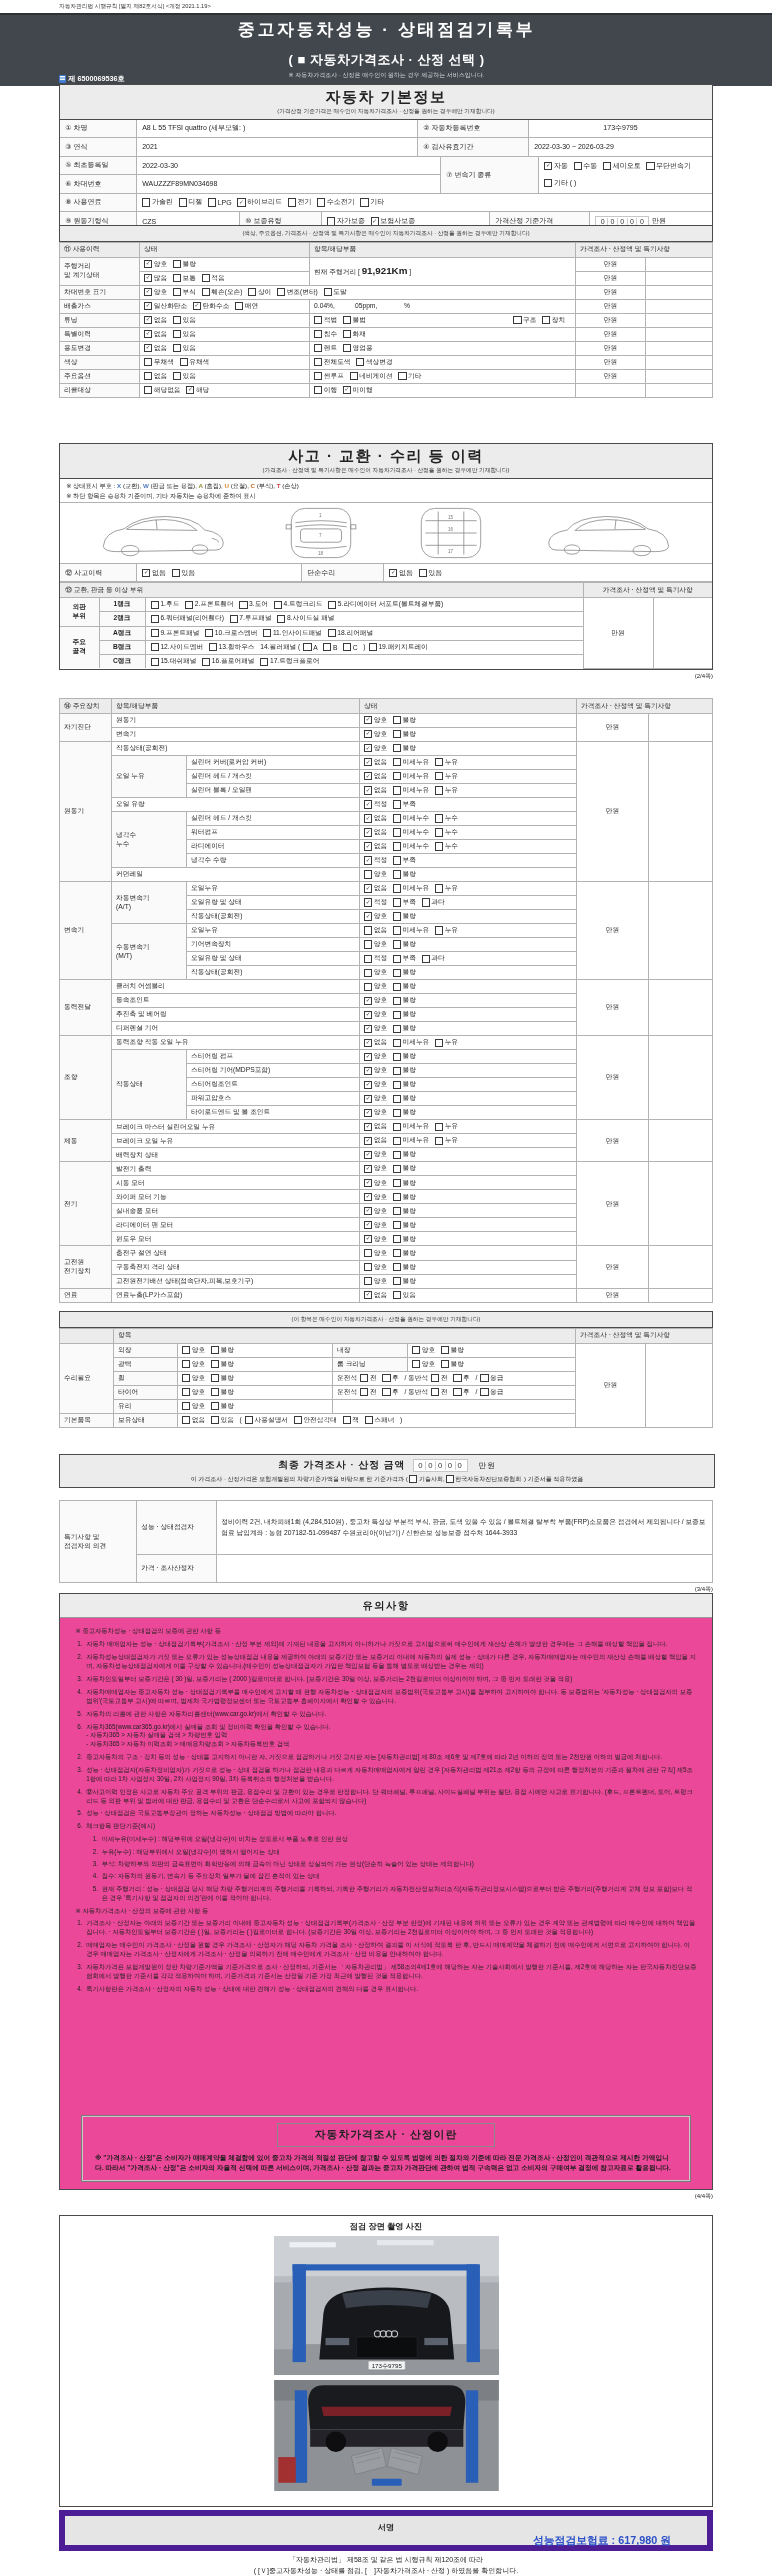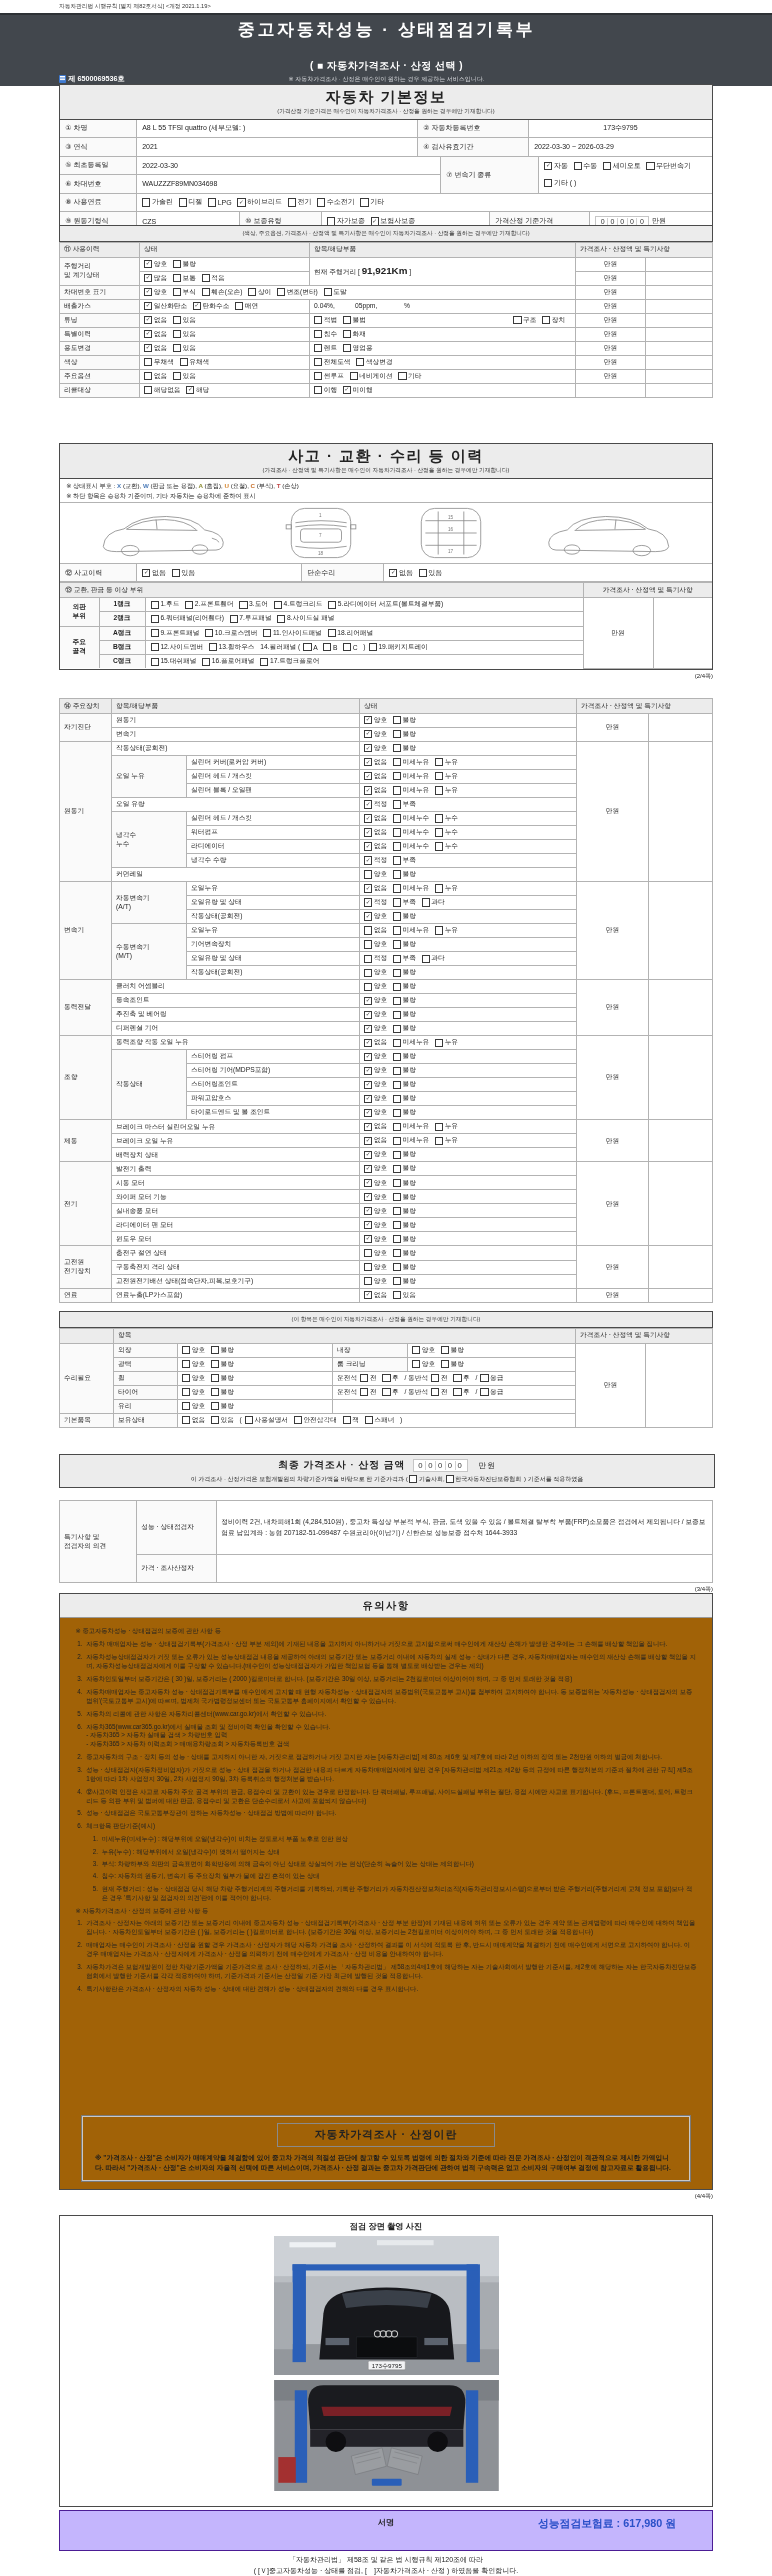--- a/index.html
+++ b/index.html
@@ -4,21 +4,21 @@
 <style>
   html,body{margin:0;padding:0}
   body{width:773px;height:2576px;position:relative;overflow:hidden;background:#fff;
        font-family:"Liberation Sans","DejaVu Sans",sans-serif;color:#222;font-size:6.7px}
   .sec{position:absolute;left:59px;width:654px}
   
   #law-note{position:absolute;top:3.1px;left:59px;font-size:5.7px;color:#333}
   
   #band{position:absolute;top:13.4px;left:0;width:773px;height:71px;background:#42474d;border-top:2.1px solid #2d3135;color:#fff}
   #band .t1{text-align:center;font-size:17px;font-weight:bold;letter-spacing:2.6px;margin-top:3px}
-  #band .t2{text-align:center;font-size:10px;font-weight:bold;margin-top:18px;letter-spacing:0.5px}
+  #band .t2{text-align:center;font-size:13px;font-weight:bold;margin-top:10px;letter-spacing:0.5px}
   #band .t3{text-align:center;font-size:6px;color:#d9dbde;margin-top:1.5px}
   #doc-line{position:absolute;left:59px;bottom:2.6px;font-size:7.2px;font-weight:bold;display:flex;align-items:center;gap:2.6px}
   .doc-ico{width:6.7px;height:7.7px;background:#3f7ad0;border-radius:1px;display:inline-block;position:relative}
   .doc-ico:before{content:"";position:absolute;left:1px;top:1.5px;width:4.6px;height:0.8px;background:#fff;box-shadow:0 1.5px 0 #fff,0 3.1px 0 #fff}
   
   .shead{background:#ececec;border:1px solid #4a4a4a;text-align:center;padding:3.1px 0 2.6px}
   .shead .h{font-size:15px;font-weight:bold;letter-spacing:1.5px}
   .shead .sh{font-size:5.7px;margin-top:1px;color:#333}
   
   table{border-collapse:collapse;width:100%;table-layout:fixed}
@@ -51,42 +51,42 @@
   .diagrams{display:flex;justify-content:space-around;align-items:center;padding:3.1px 9.3px;border-bottom:0.5px solid #b3b3b3;height:61px;box-sizing:border-box}
   .accrow{display:flex;border-bottom:0.5px solid #b3b3b3}
   .accrow .fc{border-bottom:none;min-height:16.5px}
   .marker{text-align:right;font-size:6px;margin-top:2.1px;color:#222}
   
   .finalband{border:1px solid #4a4a4a;background:#ececec;text-align:center;padding:4.1px 0 3.6px}
   .finalband .big{font-size:9.8px;font-weight:bold;letter-spacing:1px;display:inline-flex;align-items:center;gap:8.2px}
   .finalband .note{font-size:6px;margin-top:2.6px;color:#222}
   .finalband .note .ck{margin-right:1px}
   
-  #notice-box{border:1px solid #4a4a4a;height:597px;box-sizing:border-box;position:relative;background:#a16207}
+  #notice-box{border:1px solid #4a4a4a;height:597px;box-sizing:border-box;position:relative;background:#ec4899}
   #notice-box .nhead{background:#ececec;border-bottom:0.5px solid #9a9a9a;text-align:center;font-size:10.3px;font-weight:bold;
                      letter-spacing:1.5px;padding:4.6px 0}
   .nbody{padding:5.2px 14.4px;font-size:6.3px;line-height:1.4;height:466px;overflow:hidden}
   .nh{font-weight:normal;margin:4.1px 0 2.1px 1px}
   .n-item{display:flex;gap:3.6px;margin:4.1px 0}
   .n-num{min-width:8.2px;text-align:right;flex:none}
   .n-txt{white-space:pre-line;flex:1}
   .n-sub{margin-left:15.5px}
   .n-sub .n-item{margin:3.6px 0}
   #notice-inner{position:absolute;left:20.6px;right:20.6px;bottom:7.2px;border:0.5px solid #7a7a7a;outline:0.5px solid #c9c9c9;outline-offset:-2.6px;padding:6.2px 13.4px 7.2px}
   #notice-inner .ntitle{border:0.5px solid #8a8a8a;width:216px;margin:0 auto;text-align:center;font-size:10.8px;font-weight:bold;
                         padding:4.1px 0;letter-spacing:1px}
   #notice-inner .ntext{margin-top:6.2px;font-size:6.7px;line-height:1.55;font-weight:bold;color:#1d1d1d}
   
   #photos-box{border:1px solid #4a4a4a;height:292px;box-sizing:border-box}
   #photos-box .ptitle{font-size:8.2px;font-weight:bold;text-align:center;margin:5.2px 0 4.1px}
   .photo{display:block;margin:0 auto}
   
-  #sign-box{border:1px solid #4c1d95;background:#c4b5fd;height:41px;position:relative;box-sizing:border-box}
+  #sign-box{border:6px solid #4c1d95;background:#e5e5e5;height:41px;position:relative;box-sizing:border-box}
   #sign-box .stitle{text-align:center;font-size:8.2px;font-weight:bold;margin-top:6.2px}
-  #sign-box .fee{position:absolute;right:36px;top:6px;color:#2b50c8;font-size:10.8px;font-weight:bold}
+  #sign-box .fee{position:absolute;right:36px;top:18px;color:#2b50c8;font-size:10.8px;font-weight:bold}
   #confirm{ text-align:center;font-size:7px;line-height:1.6}
   svg text{font-family:"Liberation Sans",sans-serif}
 </style>
 </head>
 <body>
 
 <div id="law-note">자동차관리법 시행규칙 [별지 제82호서식] &lt;개정 2021.1.19&gt;</div>
 
 <div id="band">
   <div class="t1">중고자동차성능 · 상태점검기록부</div>

